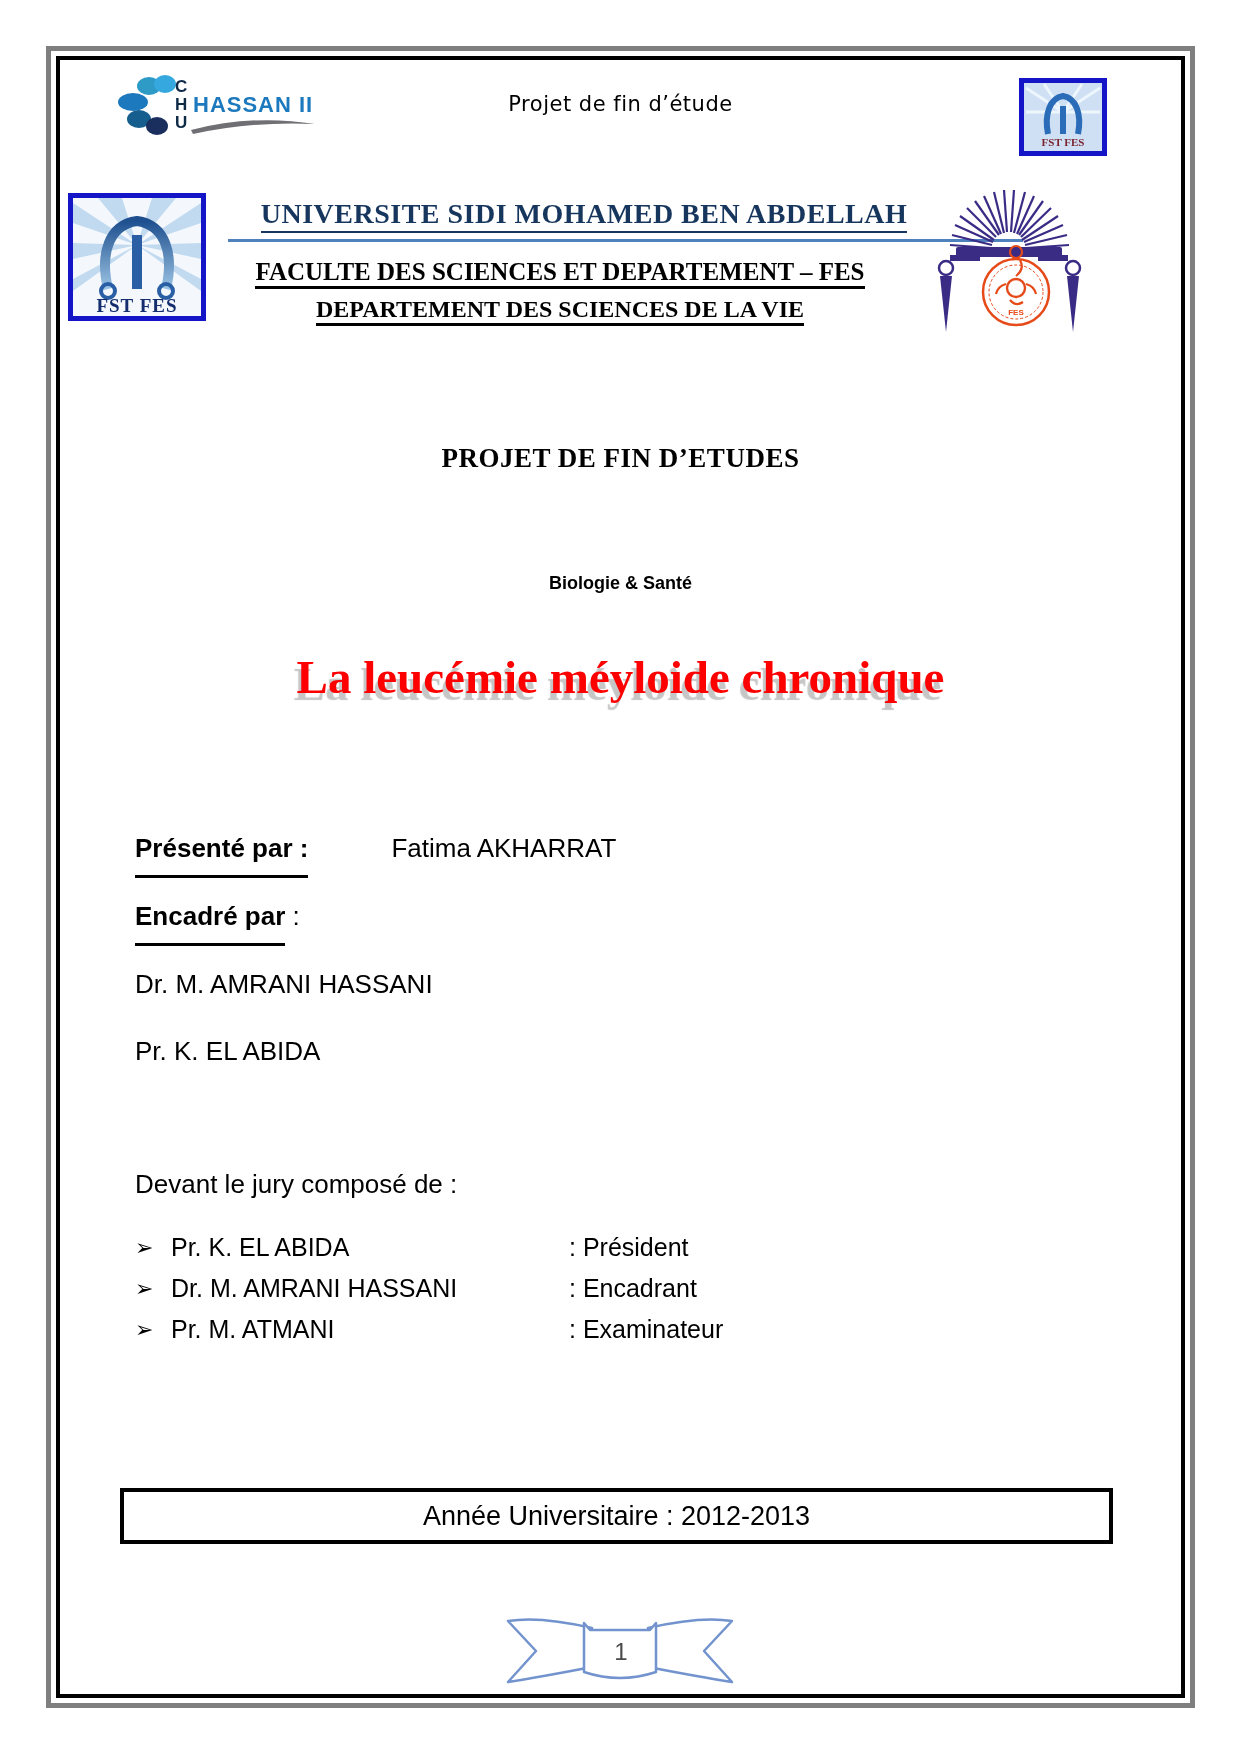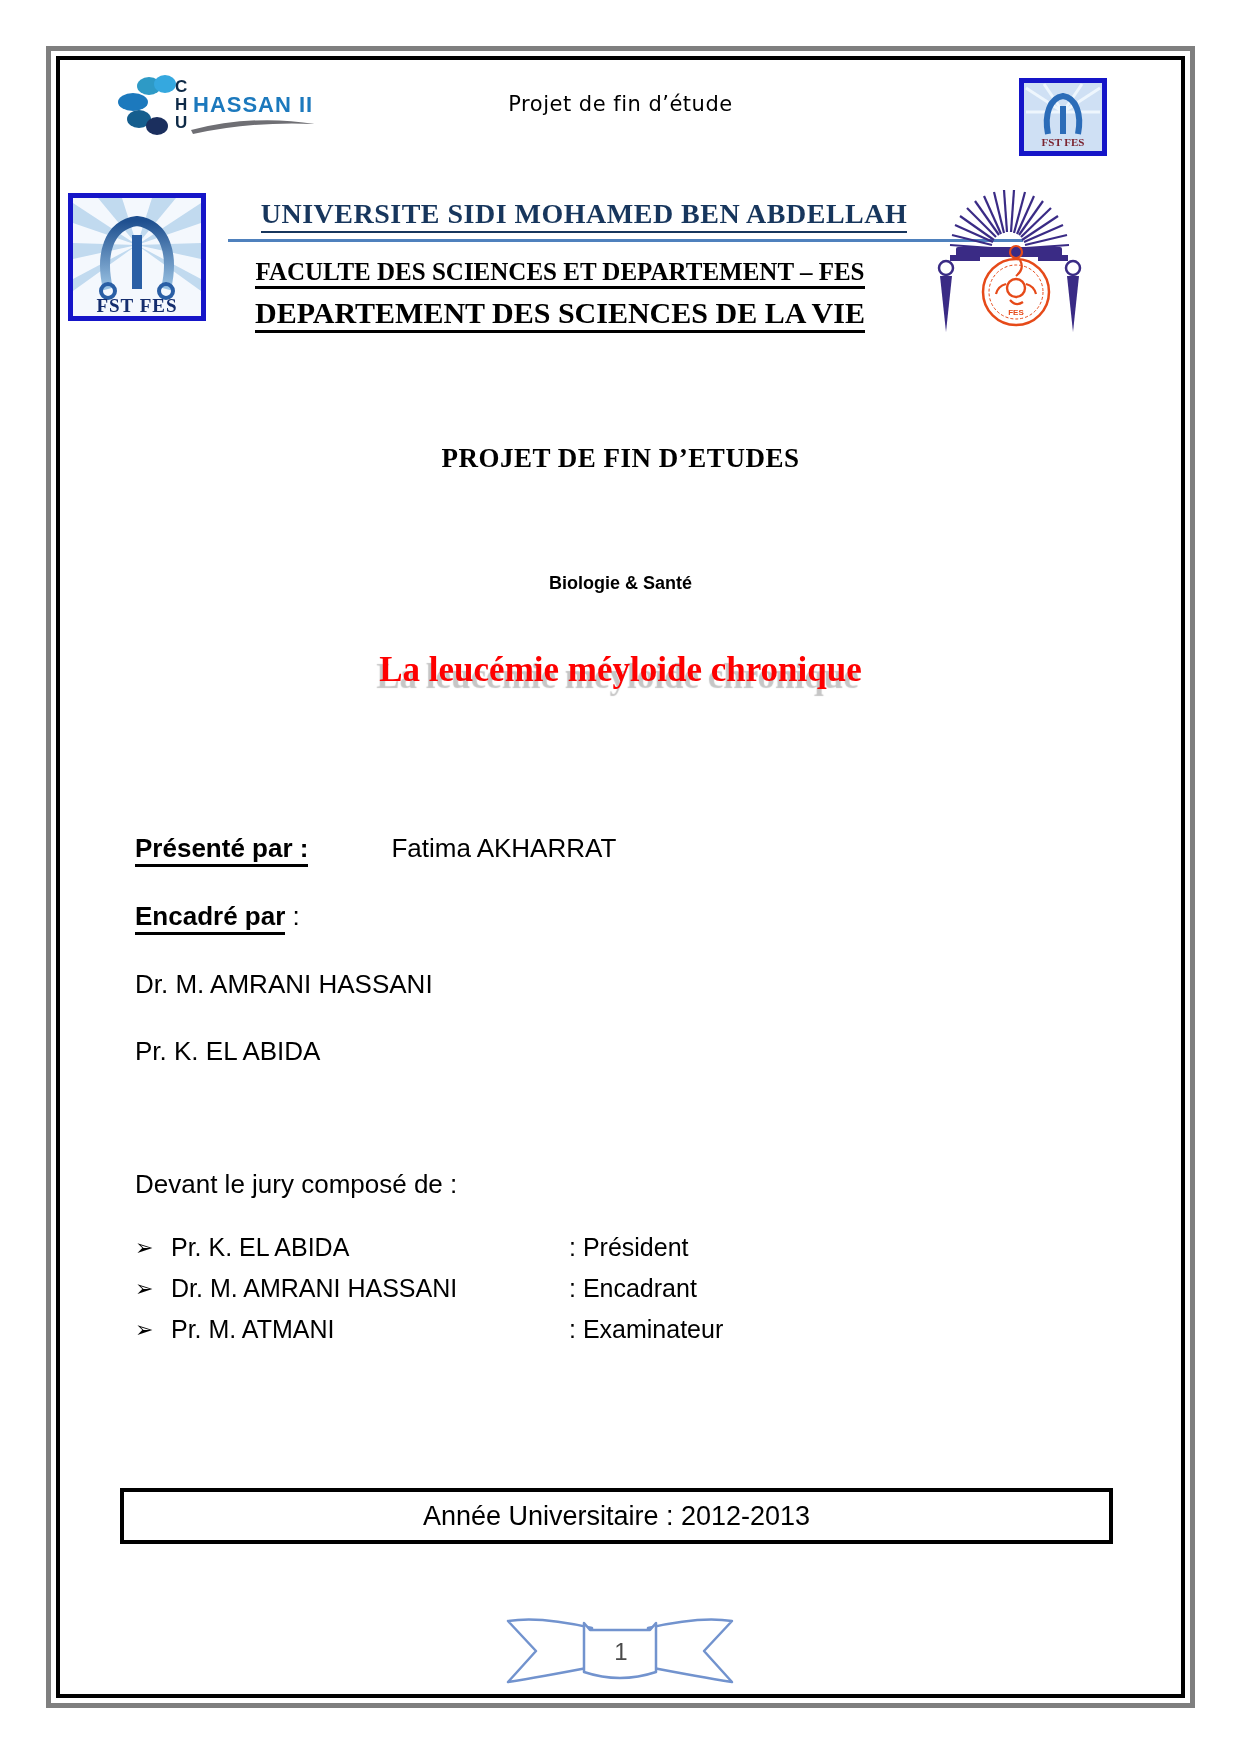--- a/index.html
+++ b/index.html
@@ -15,35 +15,35 @@
              font-family:"DejaVu Sans",sans-serif;letter-spacing:.5px;}
 
   
   .center-col{left:60px;width:1000px;text-align:center;}
   .univ-name{top:198px;font-family:"Liberation Serif",serif;font-weight:600;font-size:28px;
              color:#17365D;margin-left:24px;}
   .univ-name span{border-bottom:2px solid #17365D;padding-bottom:2px;letter-spacing:.5px;}
   .blue-line{top:239px;left:228px;width:795px;height:3px;background:#4F81BD;}
   .fac-line{top:258px;font-family:"Liberation Serif",serif;font-weight:700;font-size:25px;}
   .fac-line span{border-bottom:3px solid #000;padding-bottom:1px;}
-  .dep-line{top:296px;font-family:"Liberation Serif",serif;font-weight:700;font-size:30px;}
+  .dep-line{top:296px;font-family:"Liberation Serif",serif;font-weight:700;font-size:24px;}
   .dep-line span{border-bottom:3px solid #000;padding-bottom:1px;}
 
   
   .projet{top:443px;left:0;width:100%;text-align:center;font-family:"Liberation Serif",serif;
           font-weight:700;font-size:27px;letter-spacing:.5px;}
   .licence{top:513px;left:0;width:100%;text-align:center;font-weight:700;font-size:25px;}
   .biologie{top:573px;left:0;width:100%;text-align:center;font-weight:700;font-size:18px;}
   .main-title{top:650px;left:0;width:100%;text-align:center;font-family:"Liberation Serif",serif;
-              font-weight:700;font-size:35px;color:#FE0000;
+              font-weight:700;font-size:47px;color:#FE0000;
               text-shadow:-3px 7px 1px #c6c6c6;}
 
   
   .body-line{left:135px;font-size:26px;}
-  .lbl{font-weight:700;border-bottom:3px solid #000;padding-bottom:1px;margin-top:10px;}
+  .lbl{font-weight:700;border-bottom:3px solid #000;padding-bottom:12px;margin-top:10px;}
   .row-presente{top:833px;}
   .row-presente .name{margin-left:83px;}
   .row-encadre{top:901px;}
   .row-dr{top:969px;}
   .row-pr{top:1036px;}
   .row-soutenu{top:1102px;}
   .row-devant{top:1169px;}
 
   .jury{top:1233px;left:135px;width:760px;font-size:25px;}
   .jury-row{display:flex;align-items:flex-start;margin-bottom:11px;}

